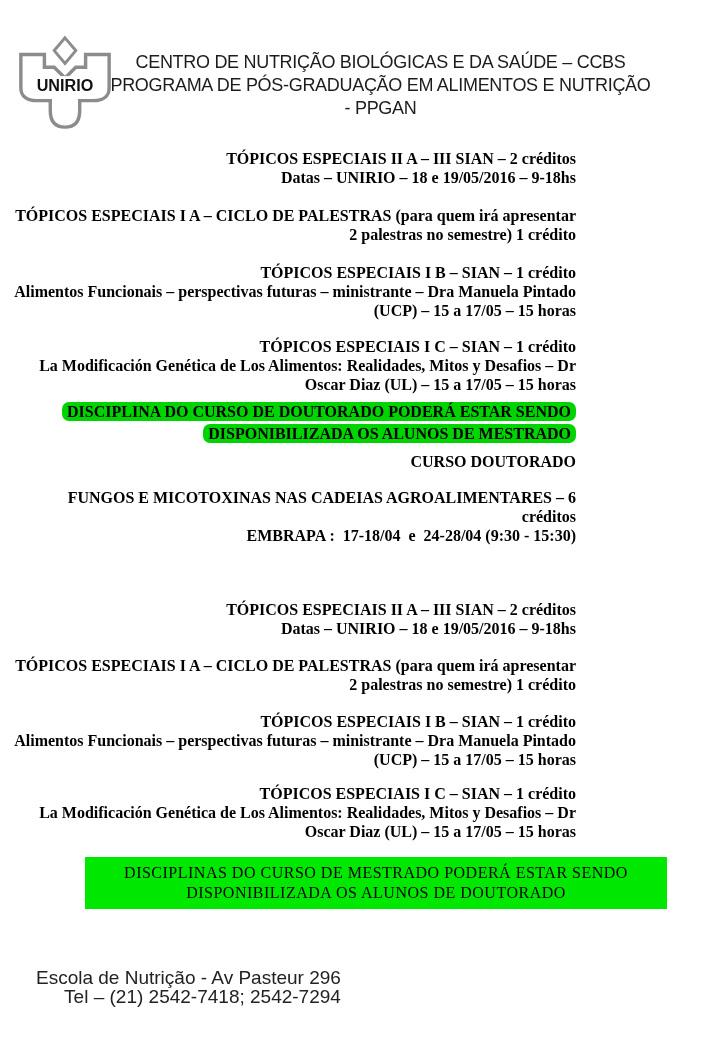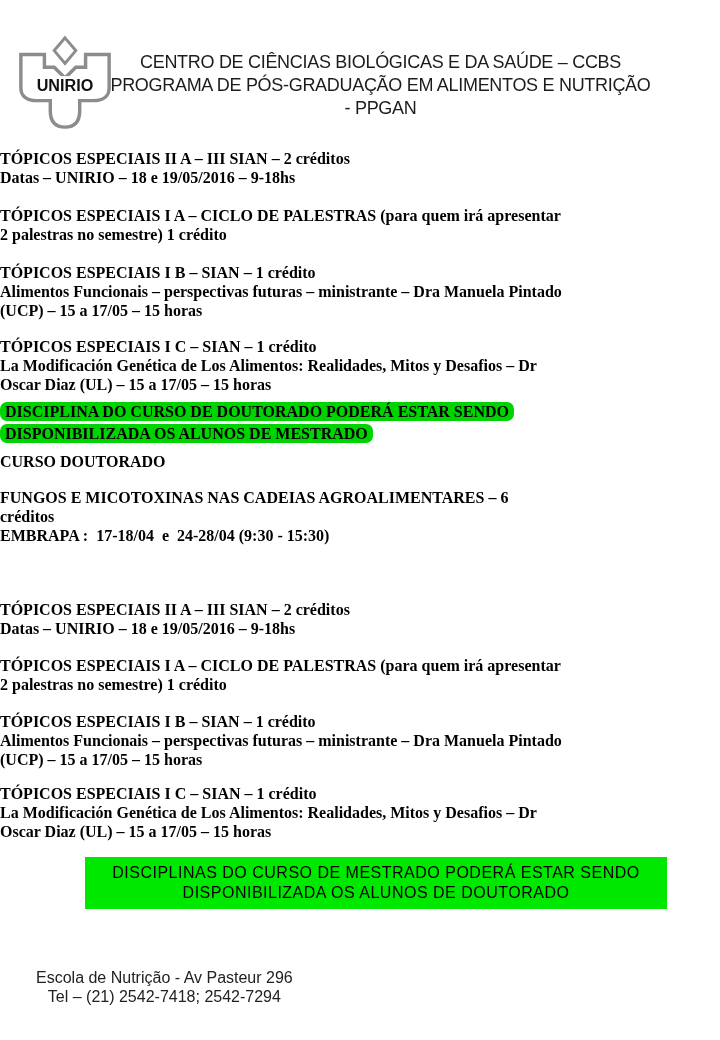--- a/index.html
+++ b/index.html
@@ -6,56 +6,56 @@
   .page{position:relative;width:720px;height:1040px;background:#fff;overflow:hidden;}
 
   
   .header{position:absolute;top:34px;left:14px;display:flex;align-items:flex-start;}
   .logo{width:102px;height:96px;flex:none;}
   .header-text{width:545px;margin-left:-8px;padding-top:17px;text-align:center;
     font-family:"Liberation Sans",sans-serif;font-size:18px;line-height:23px;
     letter-spacing:-0.3px;color:#1c1c1c;}
 
   
-  .para{position:absolute;left:0;width:576px;text-align:left;
+  .para{position:absolute;left:0;width:576px;text-align:right;
     font-family:"Liberation Serif",serif;font-weight:bold;font-size:16px;
     line-height:19px;color:#000;}
   .line{white-space:pre-wrap;}
   .hl-line{line-height:22px;white-space:pre-wrap;}
   .hl{background:var(--hl-green,#00d400);padding:1px 5px;border-radius:7px;}
   .underline{}
 
   
   .green-box{position:absolute;left:85px;top:857px;width:582px;height:52px;
     background:var(--box-green,#00e800);display:flex;flex-direction:column;justify-content:center;
-    font-family:Liberation Sans, sans-serif;font-weight:normal;font-size:16px;line-height:20px;
+    font-family:Liberation Serif, serif;font-weight:normal;font-size:16px;line-height:20px;
     letter-spacing:0.5px;text-align:center;color:#000;}
 
   
-  .footer{position:absolute;left:36px;top:968px;text-align:center;
-    font-family:"Liberation Sans",sans-serif;font-size:16px;line-height:19px;color:#222;}
+  .footer{position:absolute;left:36px;top:968px;text-align:right;
+    font-family:"Liberation Sans",sans-serif;font-size:19px;line-height:19px;color:#222;}
 </style>
 </head>
 <body>
 
 <div class="page">
 
   <div class="header">
     <div class="logo">
       <svg viewBox="0 0 104 96" width="102" height="96">
         <path d="M7,20 L31,20 L31,33 L41,33 L52,44 L63,33 L73,33 L73,20 L97,20 L97,54
                  C97,63 90,67 81,67 L67,67 L67,77 C67,90 60,94 52,94
                  C44,94 37,90 37,77 L37,67 L23,67 C14,67 7,63 7,54 Z" fill="#ffffff" stroke="#8c8c8c" stroke-width="3.5"></path>
         <path d="M52,3 L63,16 L52,29 L41,16 Z" fill="#ffffff" stroke="#8c8c8c" stroke-width="3"></path>
         <rect x="10" y="42" width="84" height="18" fill="#ffffff"></rect>
         <text x="52" y="57" text-anchor="middle" font-family="Liberation Sans, sans-serif" font-weight="bold" font-size="16.5" fill="#111">UNIRIO</text>
       </svg>
     </div>
     <div class="header-text">
-      <div class="line">CENTRO DE CIÊNCIAS BIOLÓGICAS E DA SAÚDE – CCBS</div>
+      <div class="line">CENTRO DE NUTRIÇÃO BIOLÓGICAS E DA SAÚDE – CCBS</div>
       <div class="line">PROGRAMA DE PÓS-GRADUAÇÃO EM ALIMENTOS E NUTRIÇÃO - PPGAN</div>
     </div>
   </div>
 
   <div class="para" style="top:149px">
     <div class="line">TÓPICOS ESPECIAIS II A – III SIAN – 2 créditos</div>
     <div class="line">Datas – UNIRIO – 18 e 19/05/2016 – 9-18hs</div>
   </div>
 
   <div class="para" style="top:206px">

